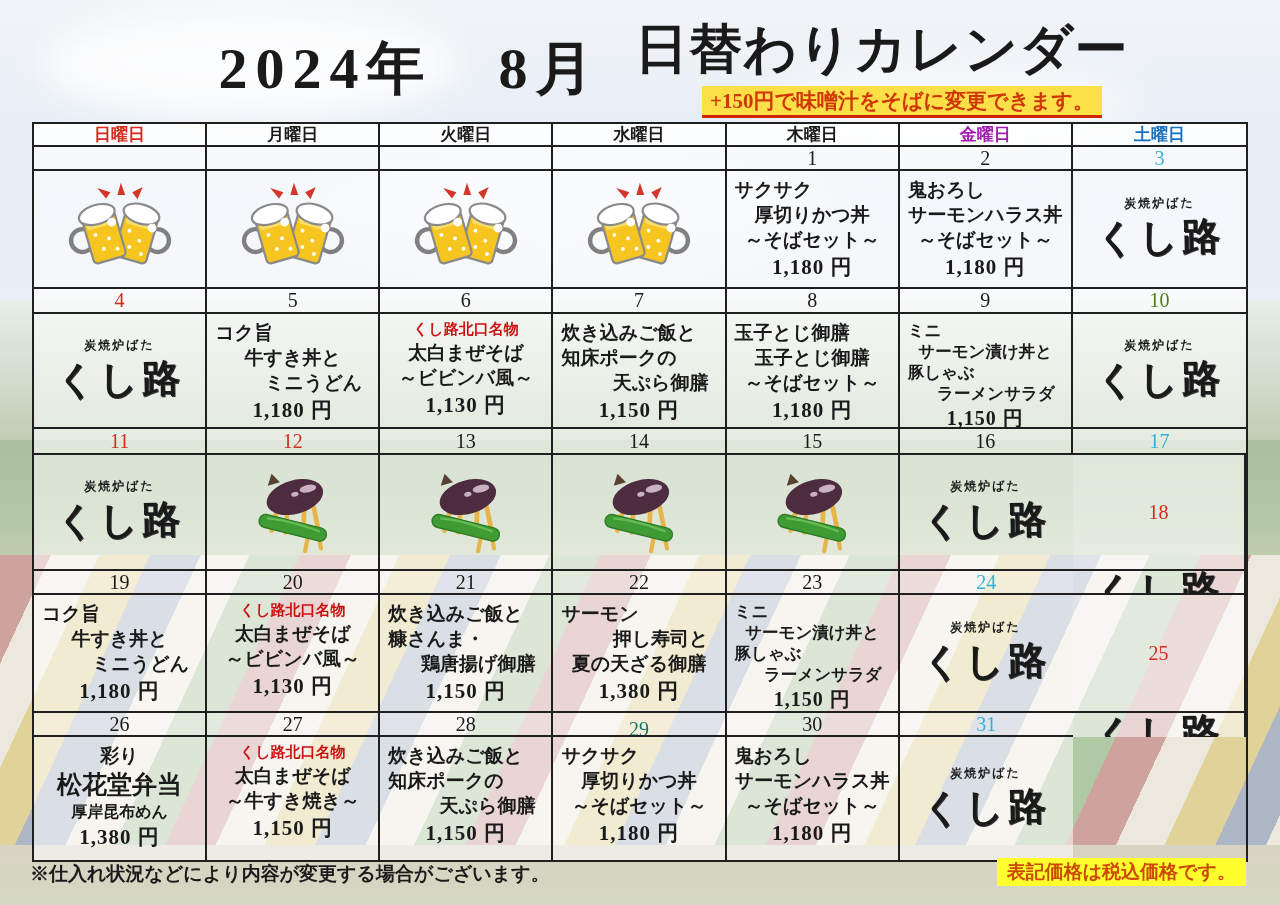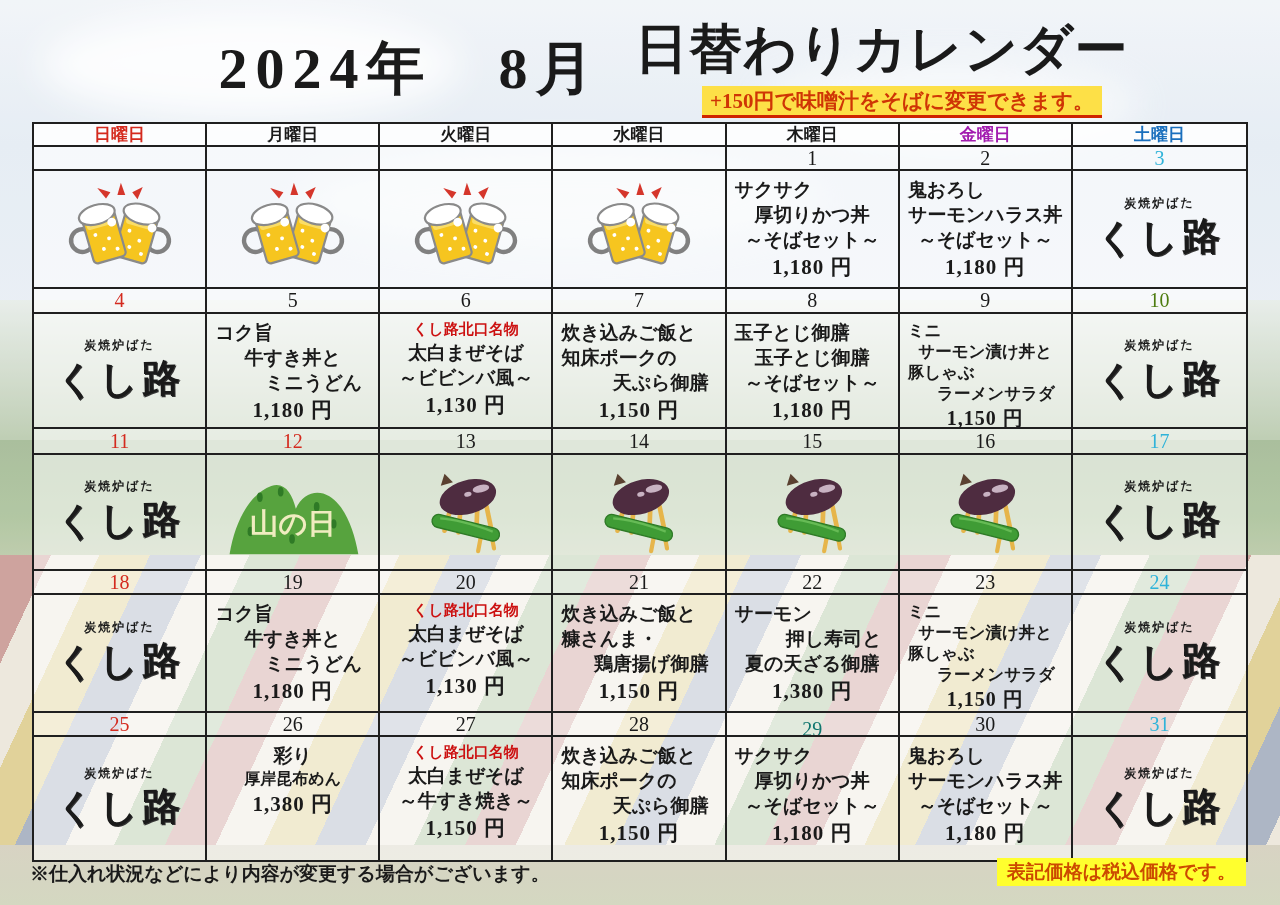--- a/index.html
+++ b/index.html
@@ -380,34 +380,20 @@
     <div class="cell date-cell col7">
       <span style="color: rgb(47, 179, 217);">17</span>
     </div>
     <div class="cell content-cell">
       <div class="logo">
     <div class="logo-top">炭焼炉ばた</div>
     <div class="logo-main">くし路</div>
   </div>
     </div>
     <div class="cell content-cell">
-      <svg viewBox="0 0 150 100" width="142" height="95">
-    <path d="M8,94 C14,58 30,30 52,22 C66,17 74,30 78,46 C84,32 96,27 107,30 C128,37 139,66 144,94 Z" fill="#57a33e"></path>
-    <g fill="#2f7a26">
-      <ellipse cx="40" cy="34" rx="3" ry="5"></ellipse>
-          <ellipse cx="62" cy="28" rx="3" ry="5"></ellipse>
-      <ellipse cx="30" cy="70" rx="3" ry="5"></ellipse>
-          <ellipse cx="74" cy="78" rx="3" ry="5"></ellipse>
-      <ellipse cx="100" cy="44" rx="3" ry="5"></ellipse>
-          <ellipse cx="118" cy="62" rx="3" ry="5"></ellipse>
-    </g>
-    <text x="75" y="72" font-size="30" font-weight="bold" fill="#f0ecc0" text-anchor="middle">山の日</text>
-  </svg>
-    </div>
-    <div class="cell content-cell">
       <svg viewBox="0 0 120 100" width="112" height="94">
     <g stroke="#e6b54a" stroke-width="5" stroke-linecap="round">
       <line x1="44" y1="44" x2="37" y2="70"></line>
       <line x1="54" y1="48" x2="52" y2="72"></line>
       <line x1="72" y1="48" x2="71" y2="74"></line>
       <line x1="82" y1="44" x2="87" y2="68"></line>
     </g>
     <g stroke="#e6b54a" stroke-width="4.5" stroke-linecap="round">
       <line x1="76" y1="76" x2="73" y2="92"></line>
           <line x1="87" y1="73" x2="90" y2="89"></line>
@@ -588,20 +574,21 @@
       <span style="color: rgb(47, 179, 217);">31</span>
     </div>
     <div class="cell content-cell last-row">
       <div class="logo">
     <div class="logo-top">炭焼炉ばた</div>
     <div class="logo-main">くし路</div>
   </div>
     </div>
     <div class="cell content-cell menu last-row">
       <div class="line ac">彩り</div>
+      <div class="line ac big">松花堂弁当</div>
       <div class="line ac smx">厚岸昆布めん</div>
       <div class="line ac price">1,380 円</div>
     </div>
     <div class="cell content-cell menu last-row">
       <div class="line ac red">くし路北口名物</div>
       <div class="line ac">太白まぜそば</div>
       <div class="line ac">～牛すき焼き～</div>
       <div class="line ac price">1,150 円</div>
     </div>
     <div class="cell content-cell menu last-row">

